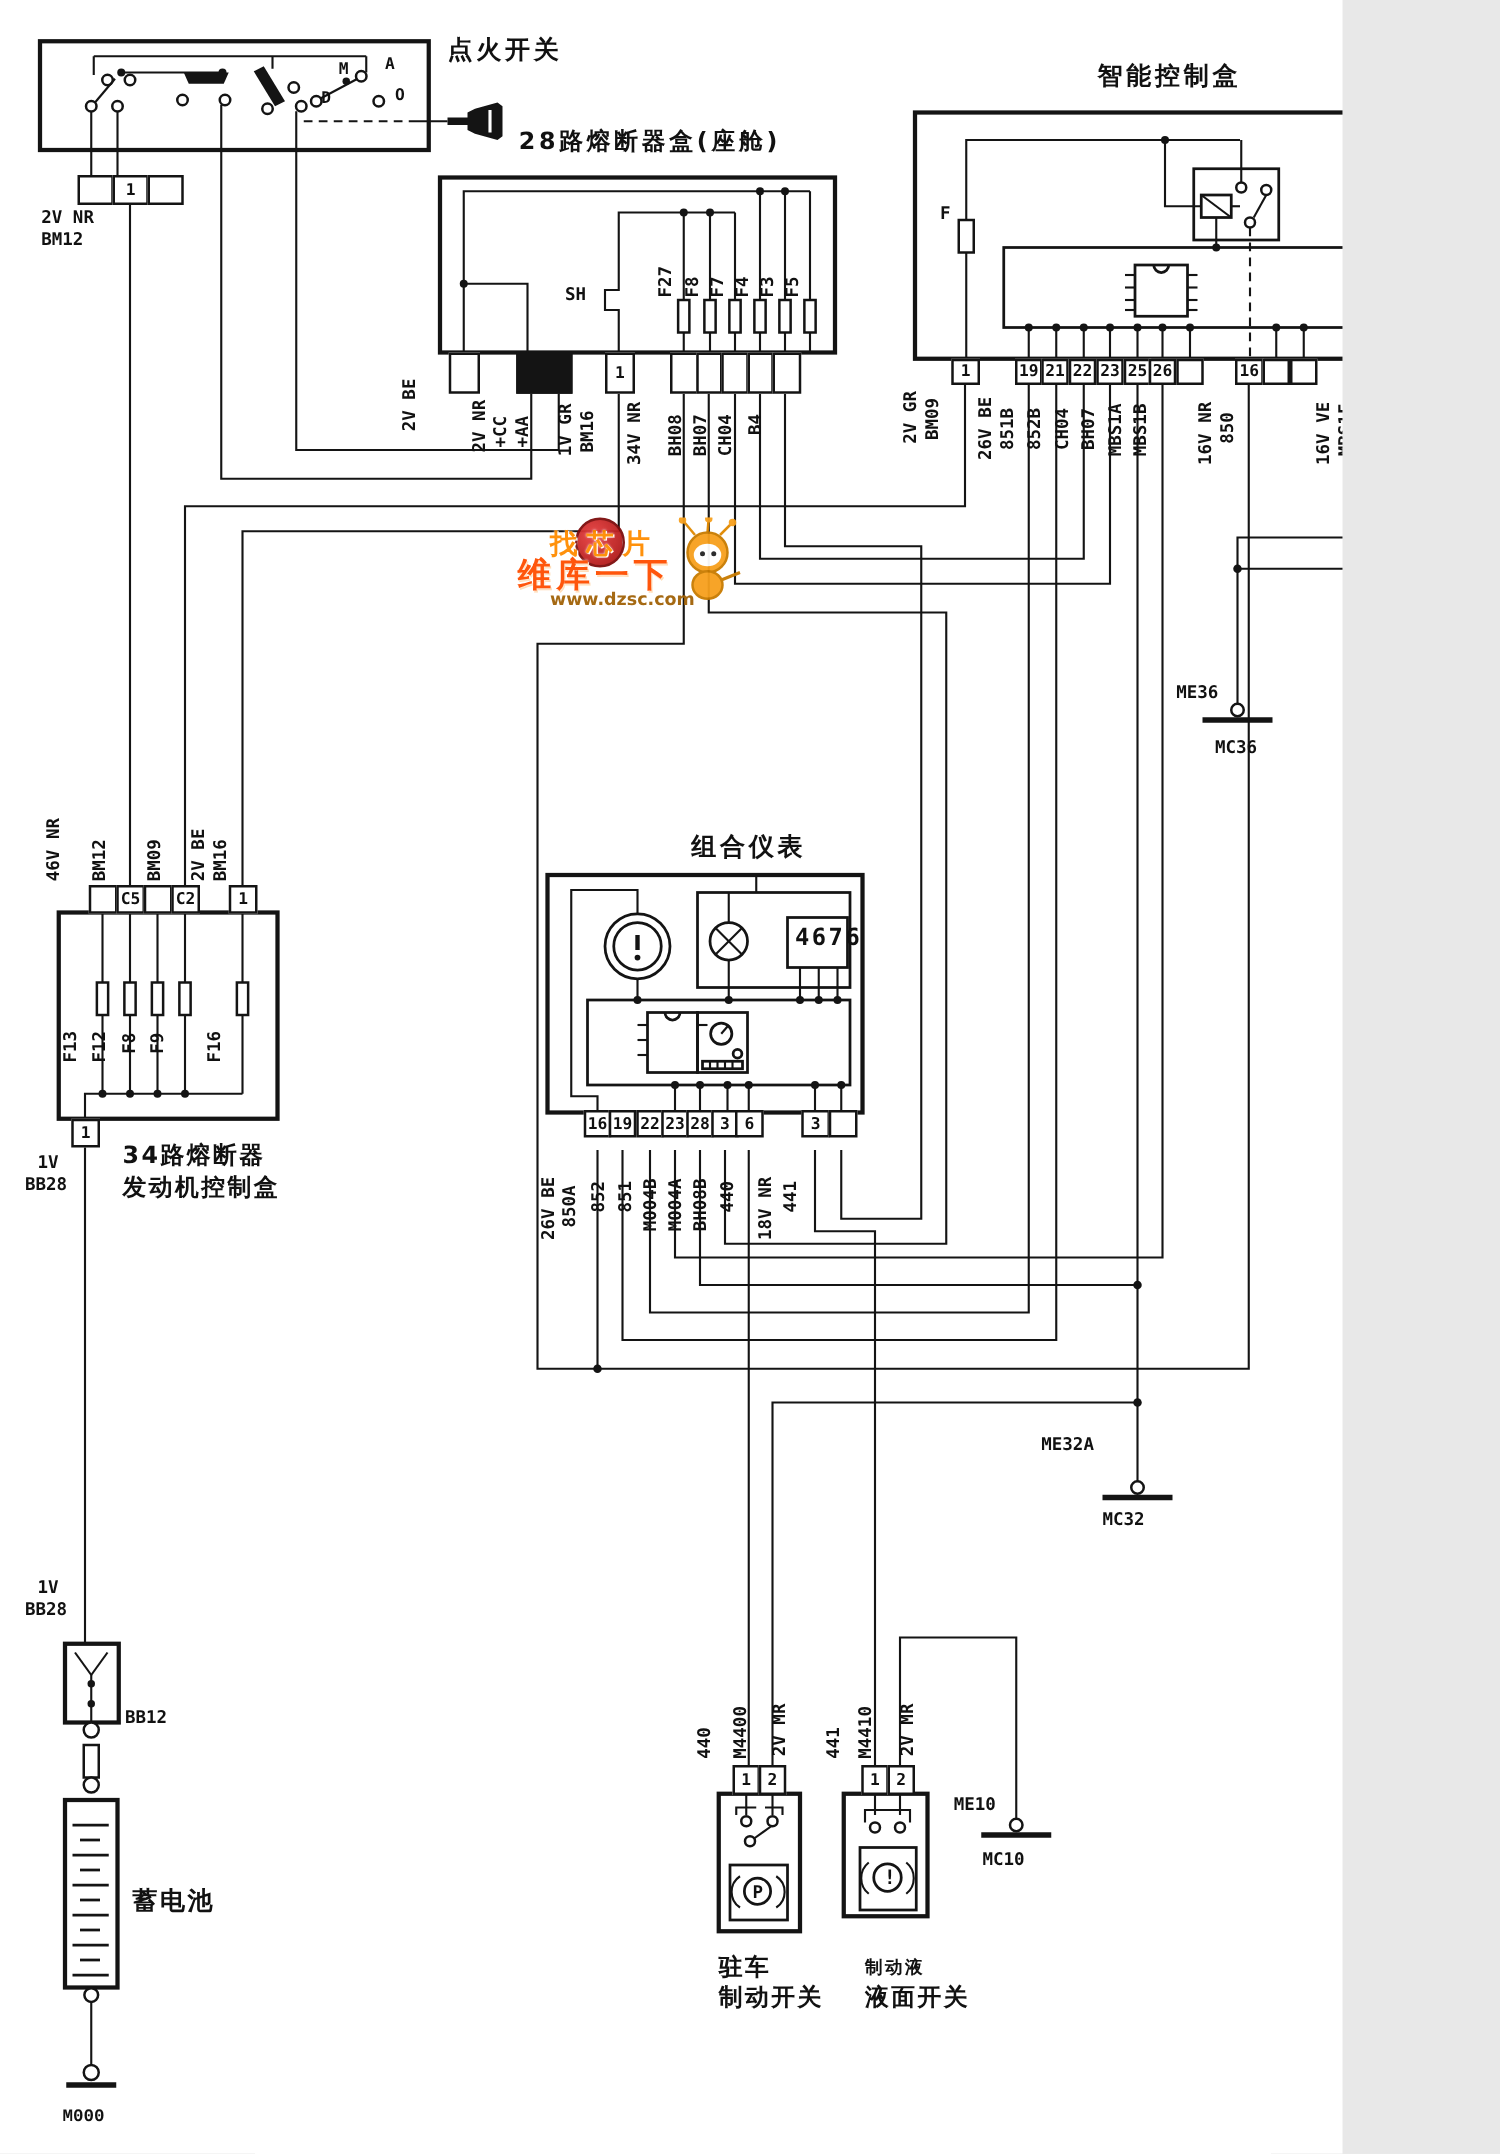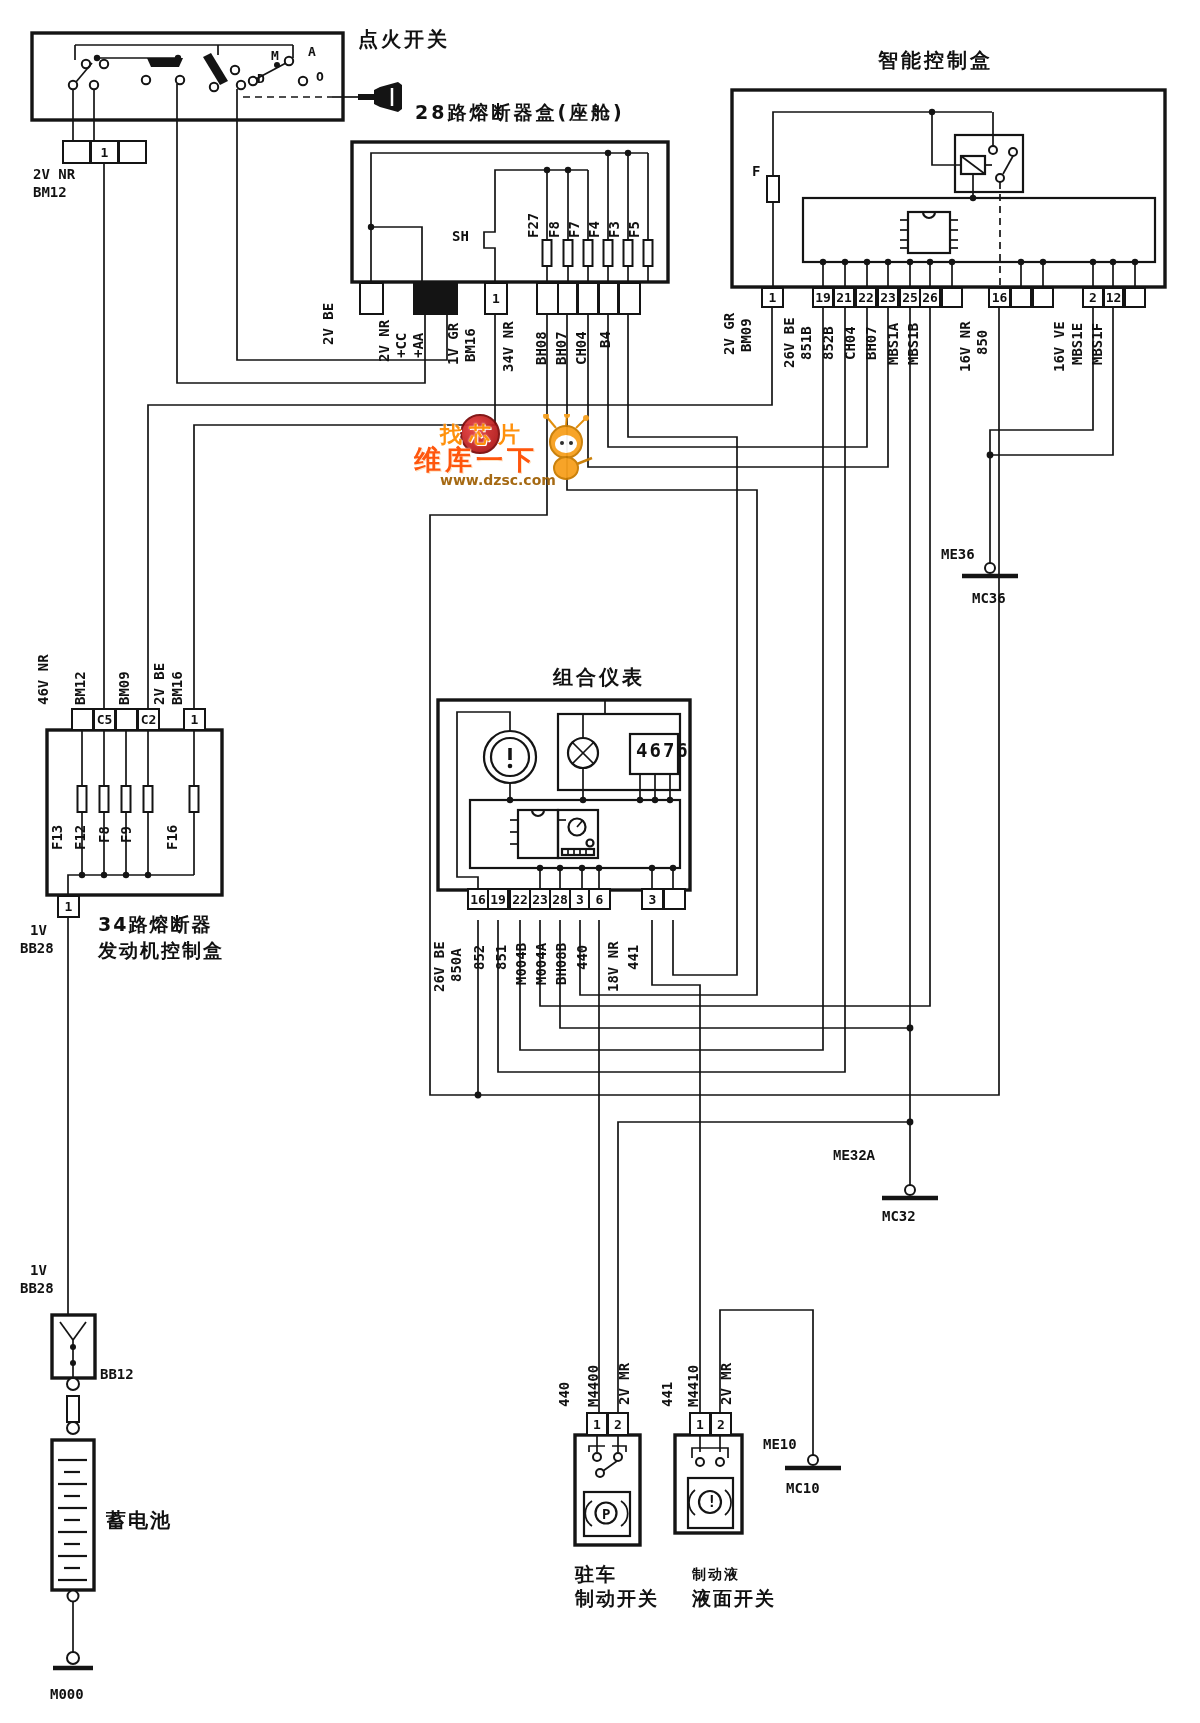--- a/index.html
+++ b/index.html
@@ -1,16 +1,16 @@
 <!DOCTYPE html>
 <html><head>
 <meta charset="utf-8">
 <style>
   html,body{margin:0;padding:0;background:#e8e8e8;}
-  #stage{position:relative;width:1200px;height:1723px;background:#ffffff;overflow:hidden;
+  #stage{position:relative;width:1074px;height:1723px;background:#ffffff;overflow:hidden;
          font-family:"DejaVu Sans","Liberation Sans",sans-serif;}
   #art{position:absolute;left:0;top:0;}
   .w{stroke:#141414;stroke-width:1.7;fill:none;}
   .bx{stroke:#141414;stroke-width:3.4;fill:none;}
   .b2{stroke:#141414;stroke-width:2.2;fill:none;}
   .d{fill:#141414;stroke:none;}
   .fz{fill:#fff;stroke:#141414;stroke-width:2;}
   .g4{stroke:#141414;stroke-width:4.4;fill:none;}
   .dash{stroke-dasharray:7 5;}
   .blk{fill:#141414;}
@@ -463,22 +463,22 @@
       <div class="lbl vl" style="left: 549px; top: 969px;">M004A</div>
       <div class="lbl vl" style="left: 569px; top: 969px;">BH08B</div>
       <div class="lbl vl" style="left: 590px; top: 954px;">440</div>
       <div class="lbl vl" style="left: 621px; top: 976px;">18V NR</div>
       <div class="lbl vl" style="left: 641px; top: 954px;">441</div>
       <div class="lbl seg" style="left: 636px; top: 742px; font-size: 19px;">4676</div>
       <div class="lbl" style="left: 30px; top: 1262px;">1V</div>
       <div class="lbl" style="left: 20px; top: 1280px;">BB28</div>
       <div class="lbl" style="left: 100px; top: 1366px;">BB12</div>
       <div class="lbl cjk" style="left: 106px; top: 1512px; font-size: 20px;">蓄电池</div>
-      <div class="lbl" style="left: 50px; top: 1686px;">M000</div>
-      <div class="lbl" style="left: 833px; top: 1148px; font-family: Liberation Mono, monospace;">ME32A</div>
+      <div class="lbl" style="left: 50px; top: 1686px; font-family: Liberation Mono, monospace;">M000</div>
+      <div class="lbl" style="left: 833px; top: 1148px;">ME32A</div>
       <div class="lbl" style="left: 882px; top: 1208px;">MC32</div>
       <div class="lbl" style="left: 763px; top: 1436px;">ME10</div>
       <div class="lbl" style="left: 786px; top: 1480px;">MC10</div>
       <div class="lbl vl" style="left: 572px; top: 1391px;">440</div>
       <div class="lbl vl" style="left: 601px; top: 1391px;">M4400</div>
       <div class="lbl vl" style="left: 632px; top: 1389px;">2V MR</div>
       <div class="lbl vl" style="left: 675px; top: 1391px;">441</div>
       <div class="lbl vl" style="left: 701px; top: 1391px;">M4410</div>
       <div class="lbl vl" style="left: 734px; top: 1389px;">2V MR</div>
       <div class="lbl" style="left: 602px; top: 1506px; font-size: 14px;">P</div>

